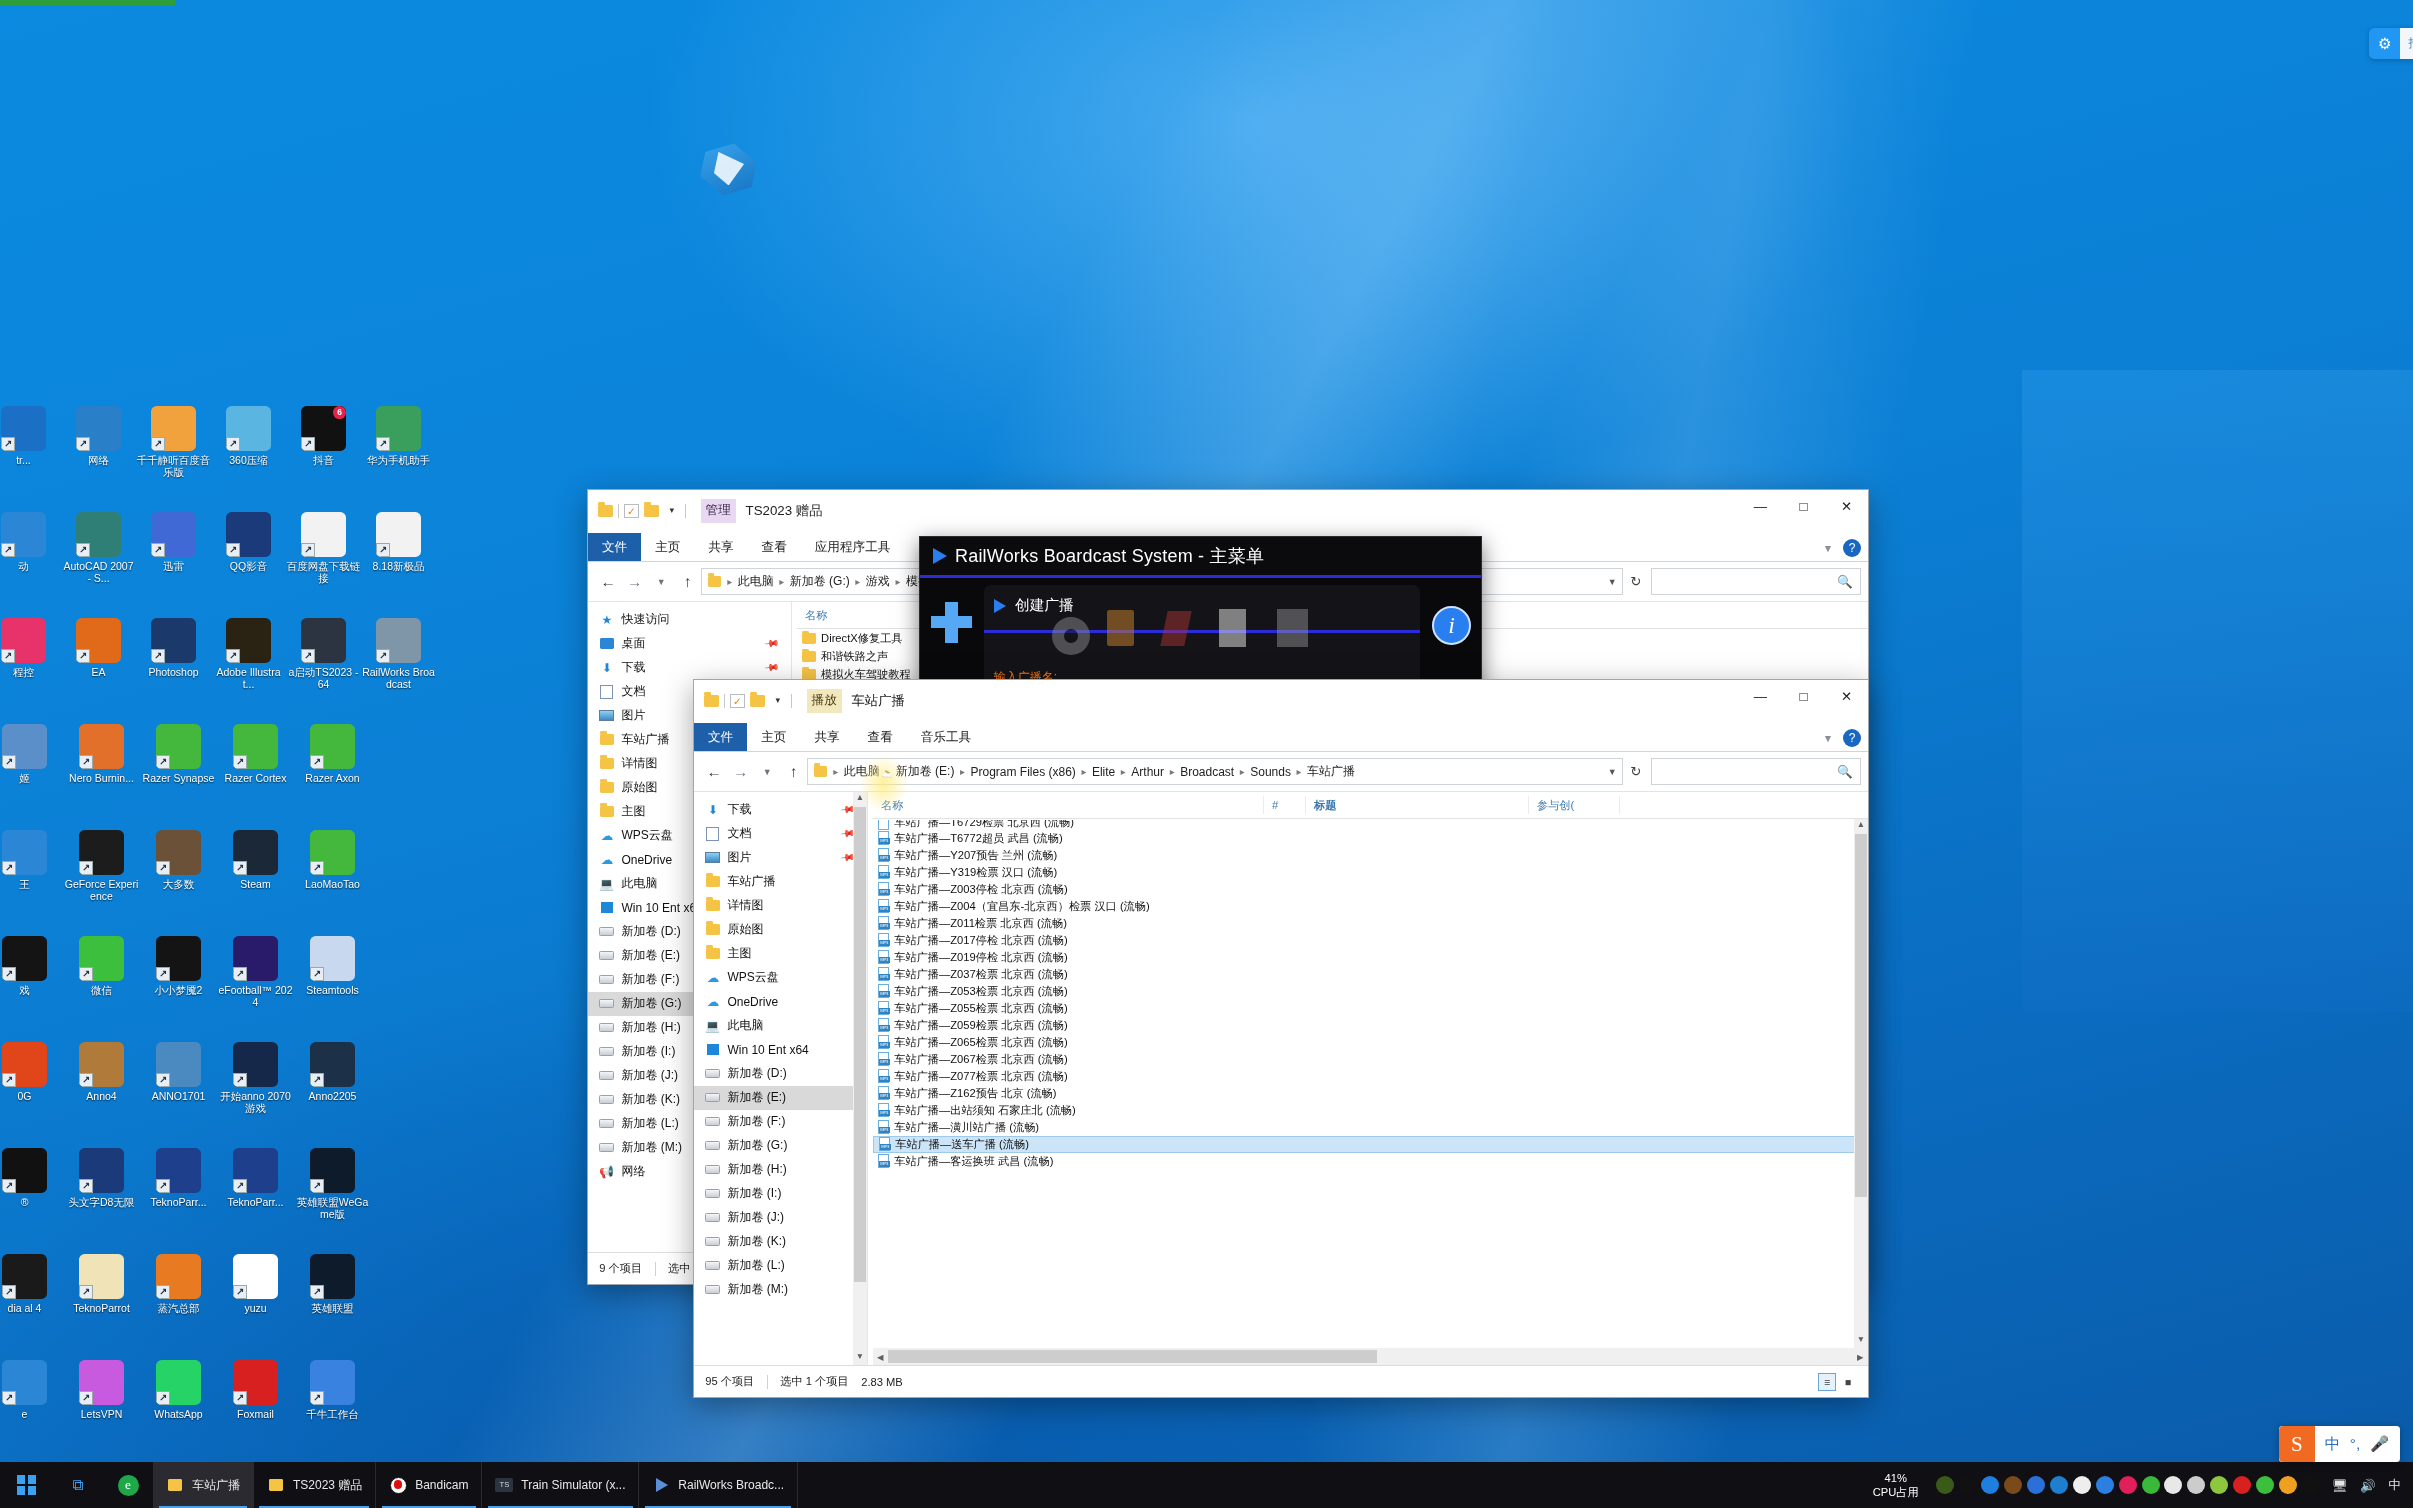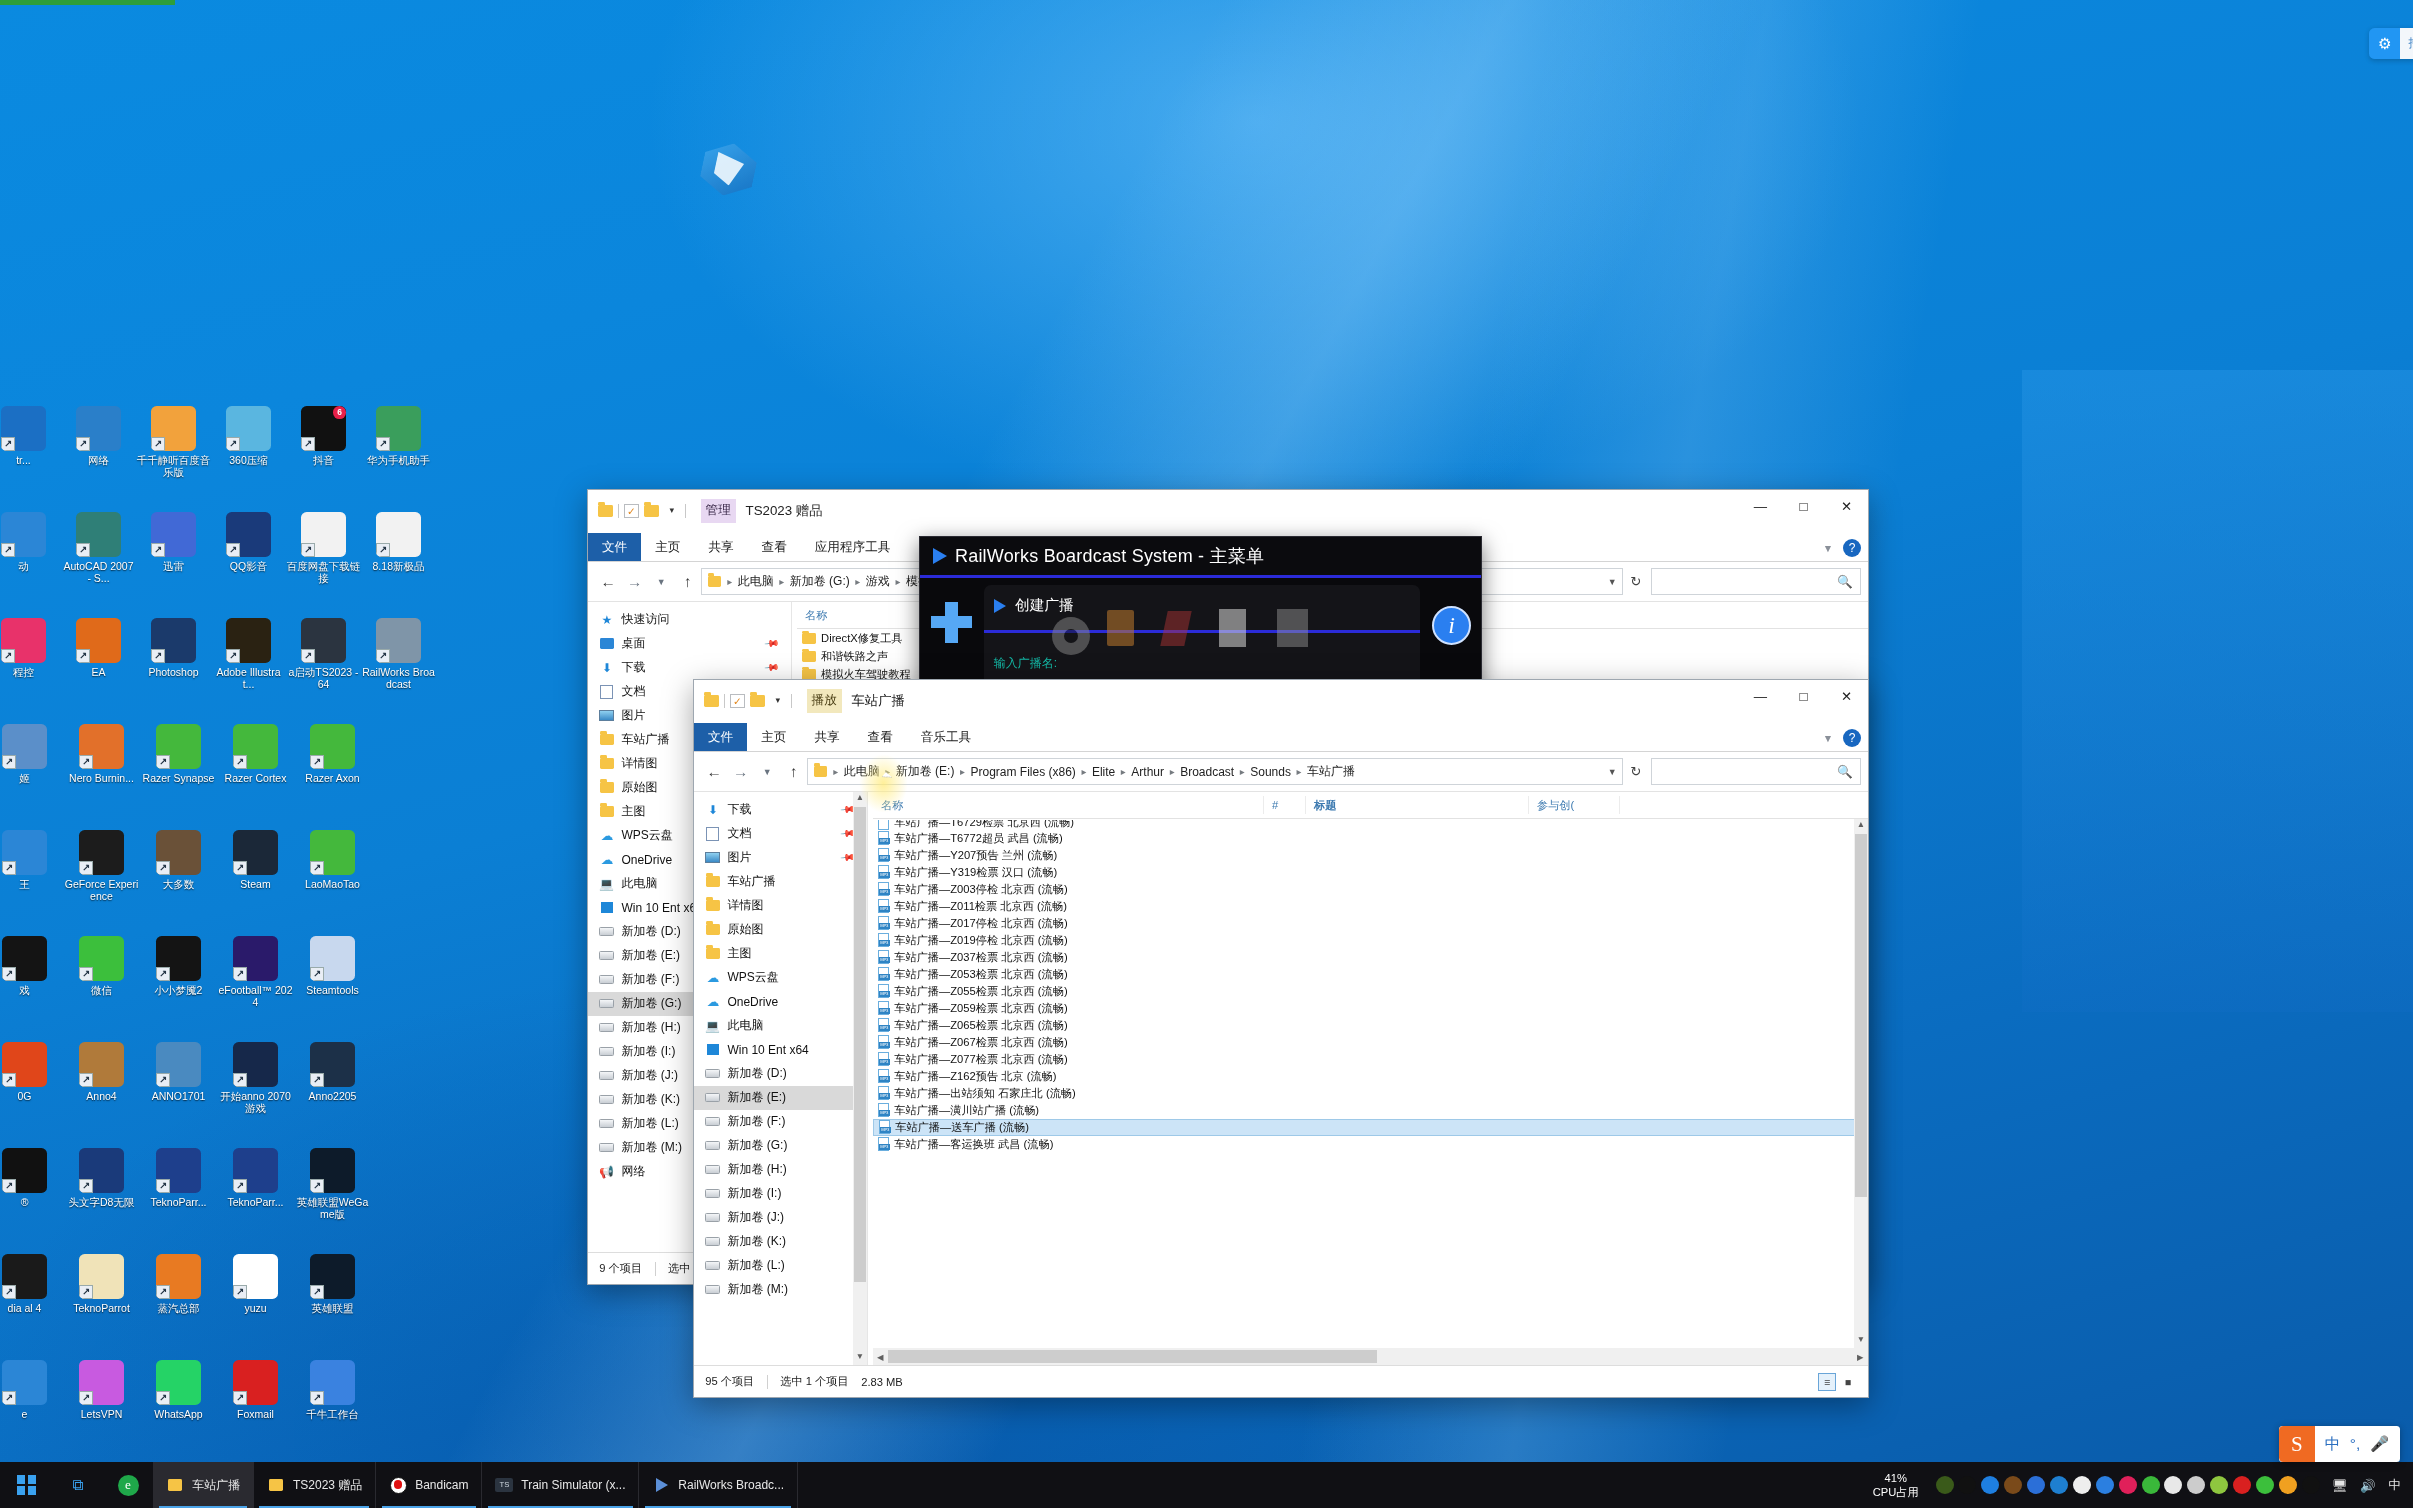--- a/index.html
+++ b/index.html
@@ -144,21 +144,21 @@
   #rw .rw-rule{height:2.8px;background:#2b2bd8;}
   #rw .rw-body{position:relative;height:112px;background:#09090c;}
   #rw .rw-plus{position:absolute;left:11.2px;top:24px;width:41px;height:41px;}
   #rw .rw-plus:before,#rw .rw-plus:after{content:"";position:absolute;background:#56a8f5;}
   #rw .rw-plus:before{left:14px;top:0;width:12.6px;height:41px;}
   #rw .rw-plus:after{left:0;top:14px;width:41px;height:12.6px;}
   #rw .rw-card{position:absolute;left:64px;top:7px;right:61px;height:105px;background:#141418;border-radius:7px;overflow:hidden;}
   #rw .rw-card .cc-play{position:absolute;left:9.8px;top:14px;width:0;height:0;border-left:12px solid #2a7ff0;border-top:7.7px solid transparent;border-bottom:7.7px solid transparent;}
   #rw .rw-card .cc-t{position:absolute;left:31px;top:11.2px;color:#fff;font-size:14.7px;}
   #rw .rw-card .cc-rule{position:absolute;left:0;right:0;top:45px;height:2.8px;background:#2b2bd8;}
-  #rw .rw-card .cc-lbl{position:absolute;left:9.8px;top:70px;color:#14b8a6;font-size:12px;}
+  #rw .rw-card .cc-lbl{position:absolute;left:9.8px;top:84px;color:#f97316;font-size:12px;}
   #rw .rw-card .gear{position:absolute;left:68px;top:32px;width:38px;height:38px;border-radius:50%;background:#8a8a8a;opacity:.5;}
   #rw .rw-card .gear:after{content:"";position:absolute;left:12px;top:12px;width:14px;height:14px;border-radius:50%;background:#141418;}
   #rw .rw-card .trash{position:absolute;left:123px;top:25px;width:26.5px;height:36px;background:#c07a2e;opacity:.55;border-radius:2.1px;}
   #rw .rw-card .pen{position:absolute;left:180px;top:26.5px;width:24px;height:35px;background:#b63636;opacity:.45;transform:skewX(-12deg);}
   #rw .rw-card .doc{position:absolute;left:235px;top:24px;width:26.5px;height:38px;background:#d9d9d9;opacity:.55;}
   #rw .rw-card .cut{position:absolute;left:293px;top:24px;width:31px;height:38px;background:#9b9b9b;opacity:.45;}
   #rw .rw-info{position:absolute;right:9.8px;top:28px;width:39px;height:39px;border-radius:50%;background:#2a7ff0;border:2.1px solid #cfe2ff;
     color:#fff;font-size:24px;font-style:italic;font-family:"Liberation Serif",serif;display:flex;align-items:center;justify-content:center;}
   #rw .rw-inputrow{position:absolute;left:64px;bottom:-2.8px;right:61px;height:14px;background:#fff;border:0.7px solid #777;}
 
@@ -1049,20 +1049,24 @@
             <div class="frow">
               <span class="mp3"></span>
               <span>车站广播—Y319检票 汉口 (流畅)</span>
             </div>
             <div class="frow">
               <span class="mp3"></span>
               <span>车站广播—Z003停检 北京西 (流畅)</span>
             </div>
             <div class="frow">
               <span class="mp3"></span>
+              <span>车站广播—Z004（宜昌东-北京西）检票 汉口 (流畅)</span>
+            </div>
+            <div class="frow">
+              <span class="mp3"></span>
               <span>车站广播—Z011检票 北京西 (流畅)</span>
             </div>
             <div class="frow">
               <span class="mp3"></span>
               <span>车站广播—Z017停检 北京西 (流畅)</span>
             </div>
             <div class="frow">
               <span class="mp3"></span>
               <span>车站广播—Z019停检 北京西 (流畅)</span>
             </div>

